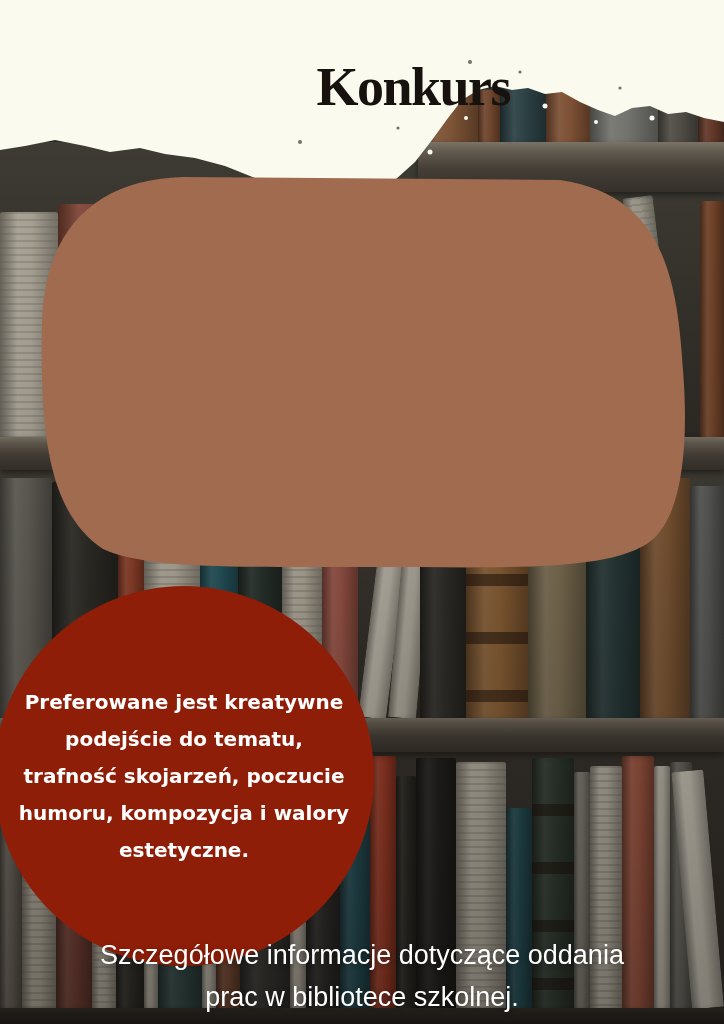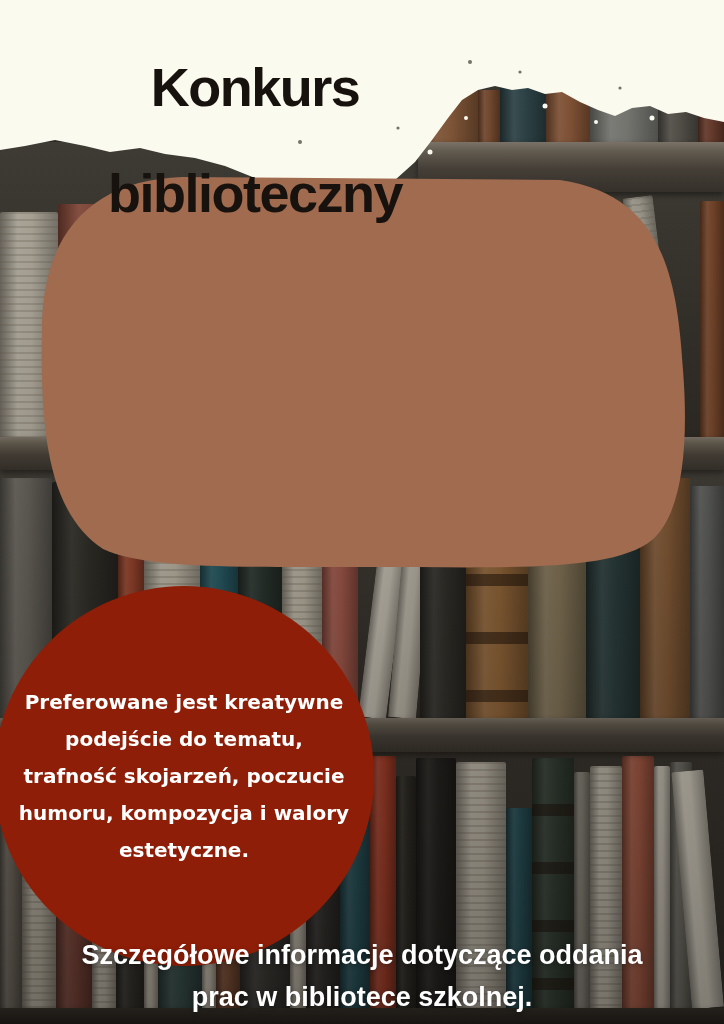--- a/index.html
+++ b/index.html
@@ -44,22 +44,22 @@
     position:absolute;left:-6px;top:586px;width:380px;height:380px;
     border-radius:50%;
     background:var(--red,#8f1e08);
     z-index:3;
     display:flex;align-items:center;justify-content:center;
   }
   
   .txt{position:absolute;z-index:5;white-space:pre-line;}
   #title{
     left:0;top:8px;width:510px;
-    text-align:center;
-    font-family:Liberation Sans, sans-serif;
+    text-align:right;
+    font-family:Liberation Serif, serif;
     font-weight:700;
     font-size:54px;line-height:53px;
     letter-spacing:-1.5px;
     color:var(--ink,#17120e);
   }
   #announcement-text{
     left:45px;right:45px;top:192px;
     text-align:center;
     color:var(--white,#fff);
     font-weight:700;
@@ -81,21 +81,21 @@
     font-family:"Liberation Sans",sans-serif;
     font-weight:400;
     font-size:30px;line-height:47px;
     text-shadow:0 1px 5px rgba(0,0,0,.25);
   }
   #footer-text{
     left:0;right:0;top:934px;
     text-align:center;
     color:var(--white,#fff);
     font-family:"Liberation Sans",sans-serif;
-    font-weight:700;
+    font-weight:400;
     font-size:27px;line-height:42px;
     text-shadow:0 1px 5px rgba(0,0,0,.3);
   }
 </style>
 </head>
 <body>
 
 <div id="poster">
 
   <div id="bg">
@@ -211,20 +211,19 @@
   <div id="criteria-circle">
     <div id="criteria-text" class="circle-text">Preferowane jest kreatywne
 podejście do tematu,
 trafność skojarzeń, poczucie
 humoru, kompozycja i walory
 estetyczne.</div>
   </div>
 
   <div id="title" class="txt">
     <div>Konkurs</div>
-    <div>biblioteczny</div>
   </div>
 
 
 
   <div id="footer-text" class="txt">Szczegółowe informacje dotyczące oddania
 prac w bibliotece szkolnej.</div>
 </div>
 
 </body></html>

